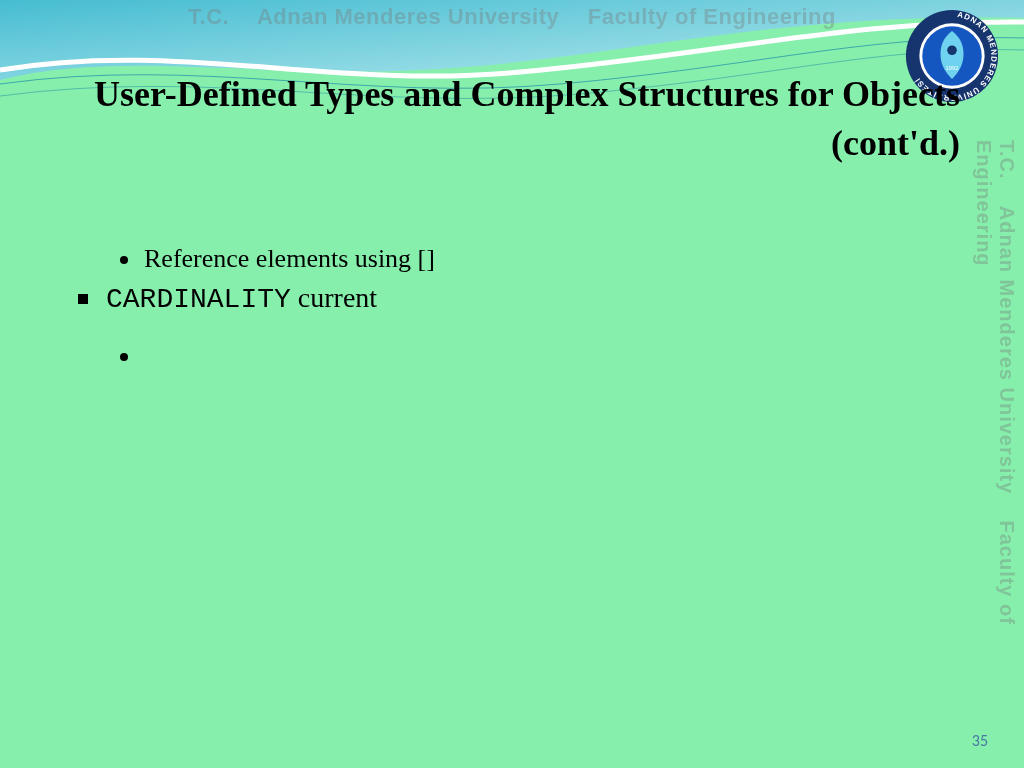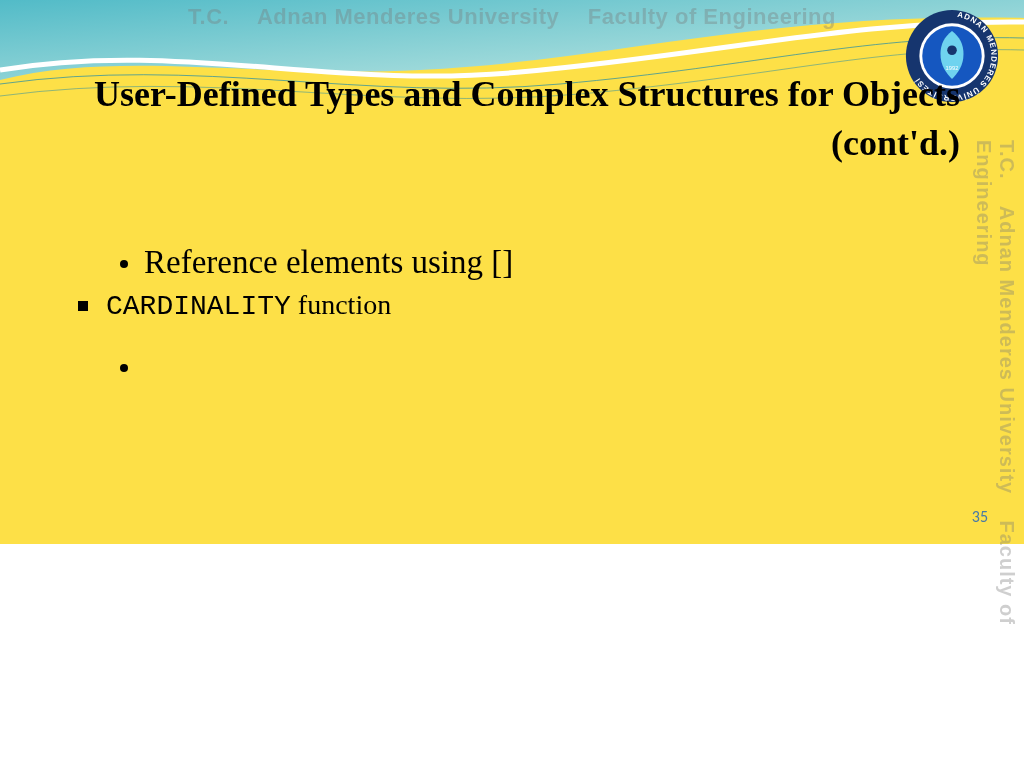--- a/index.html
+++ b/index.html
@@ -1,17 +1,17 @@
 <!DOCTYPE html>
 <html><head>
 <meta charset="utf-8">
 <style>
   * { margin:0; padding:0; box-sizing:border-box; }
   html,body { width:1024px; height:768px; font-family:"Times New Roman",serif; background:#fff; overflow:hidden; }
-  .slide { position:relative; width:1024px; height:544px; background:#fde047; }
+  .slide { position:relative; width:1024px; height:768px; background:#86efac; }
 
   
   .wave { position:absolute; top:0; left:0; width:1024px; height:140px; pointer-events:none; }
 
   
   .wm-top { position:absolute; top:4px; left:0; width:1024px; text-align:center;
             font-family:Arial,Helvetica,sans-serif; font-weight:bold; font-size:22px;
             color:#777; opacity:.35; letter-spacing:.5px; }
   .wm-top .gap { display:inline-block; width:22px; }
 
@@ -26,21 +26,21 @@
 
   
   .title { position:absolute; top:70px; left:60px; width:900px; text-align:right;
            font-size:36px; line-height:1.35; color:#000; font-weight:700; }
 
   
   .body { position:absolute; top:240px; left:78px; width:880px; font-size:28px; color:#000; }
   .lvl1 { margin:0 0 8px 0; }
   .lvl1 .bullet-sq { display:inline-block; width:10px; height:10px; background:#000;
                      vertical-align:middle; margin-right:18px; margin-top:-4px; }
-  .lvl2 { margin:4px 0 8px 42px; font-size:33px; }
+  .lvl2 { margin:4px 0 8px 42px; font-size:26px; }
   .lvl2 .bullet-dot { display:inline-block; width:8px; height:8px; border-radius:50%;
                       background:#000; vertical-align:middle; margin-right:16px; margin-top:-3px; }
   .mono { font-family:"Courier New",monospace; font-weight:normal; }
   .spacer-v { height:14px; }
 
   
   .pagenum { position:absolute; bottom:18px; right:36px; font-size:16px; color:#4a7aa5;
              font-family:"Calibri",Arial,sans-serif; }
 </style>
 </head>
@@ -86,21 +86,21 @@
     <text x="50" y="65" text-anchor="middle" font-family="Arial" font-size="6" fill="#ffffff">1992</text>
   </svg>
 
   <div class="title">User-Defined Types and Complex Structures for Objects (cont'd.)</div>
 
   <div class="body">
     <div class="lvl2">
       <span class="bullet-dot"></span><span>Reference elements using []</span>
     </div>
     <div class="lvl1">
-      <span class="bullet-sq"></span><span class="mono">CARDINALITY</span><span> function</span>
+      <span class="bullet-sq"></span><span class="mono">CARDINALITY</span><span> current</span>
     </div>
     <div class="spacer-v"></div>
     <div class="lvl2">
       <span class="bullet-dot"></span>
     </div>
   </div>
 
   <div class="pagenum">35</div>
 </div>
 

